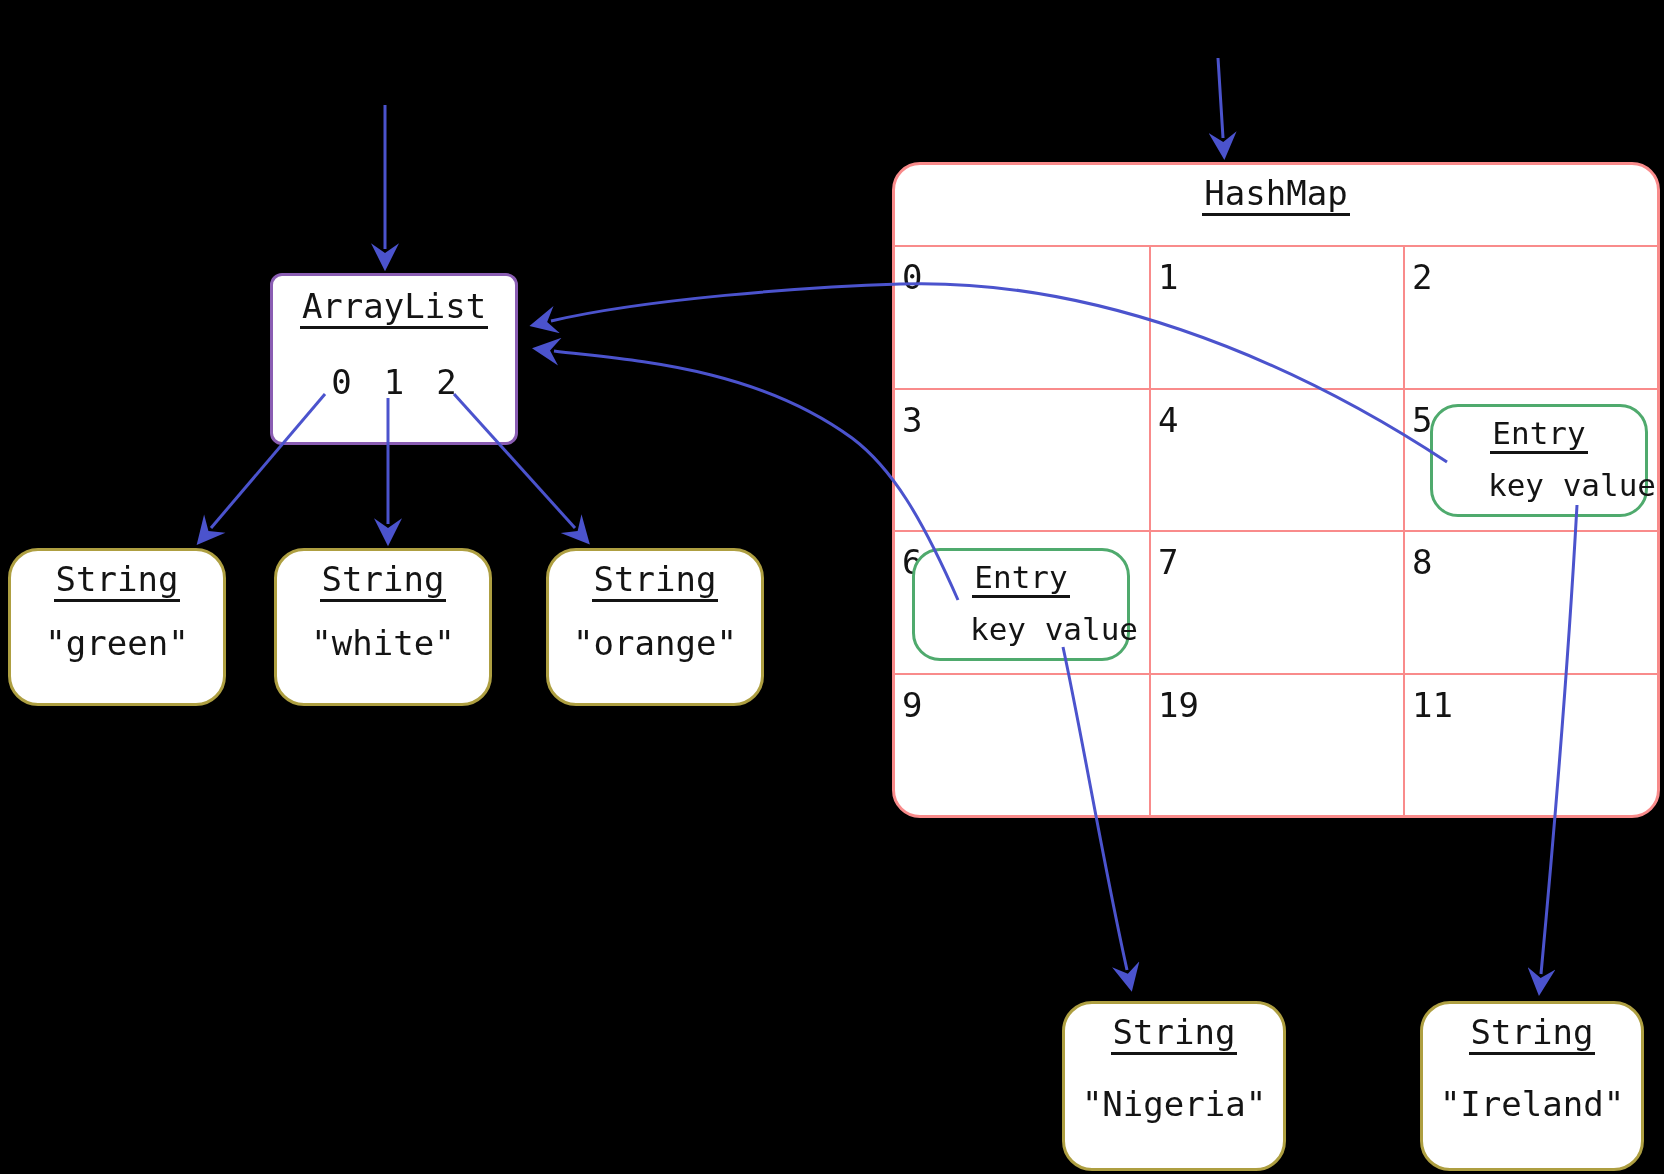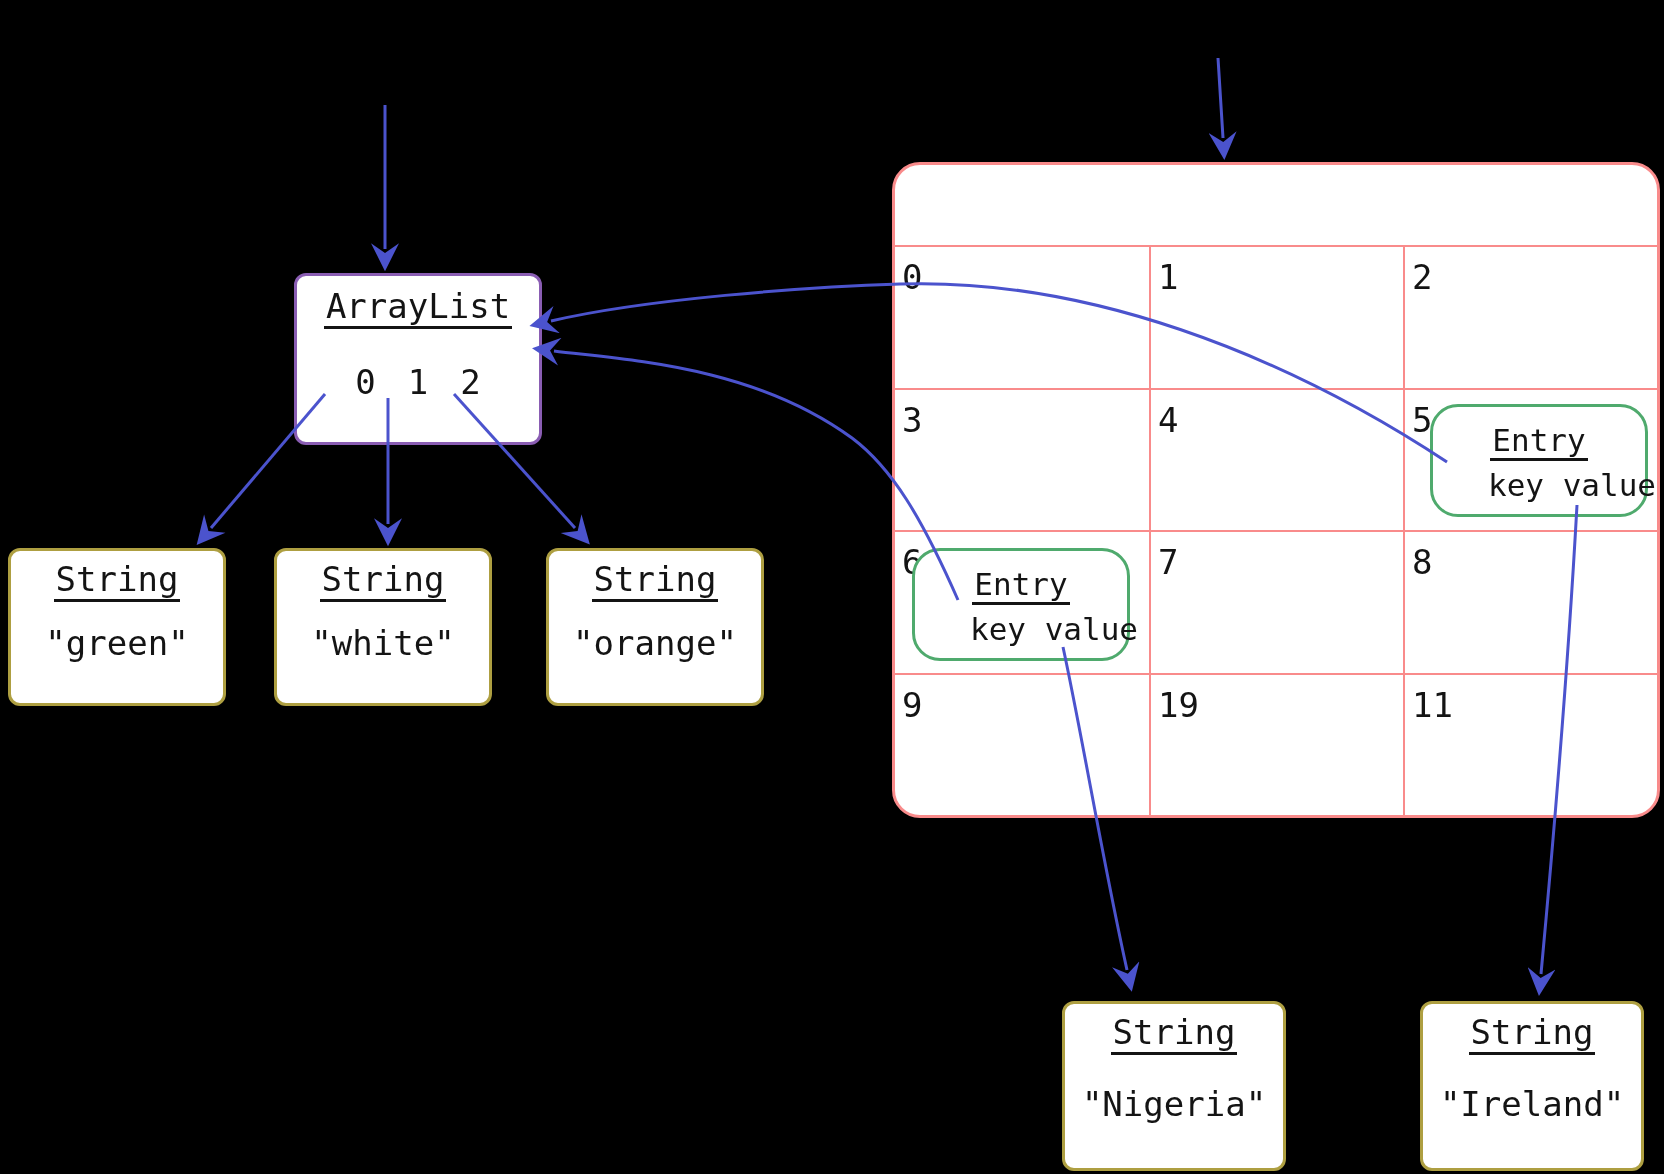--- a/index.html
+++ b/index.html
@@ -32,32 +32,31 @@
     font-size:34px;
     line-height:1.1;
     border-bottom:3px solid var(--text);
     padding:0 2px 1px 2px;
   }
   
   .arraylist{
     left:270px;top:273px;width:248px;height:172px;
     border:3px solid var(--arraylist-border);
     border-radius:12px;
-    margin-left:24px;
   }
   .arraylist .title-row{margin-top:12px;}
   .arraylist .indices{
     position:absolute;left:0;top:86px;width:100%;
     display:flex;justify-content:center;gap:32px;
     font-size:34px;
   }
   
   .strbox{
     border:3px solid var(--string-border);
-    border-radius:12px;
+    border-radius:30px;
   }
   .strbox .title-row{margin-top:10px;}
   .strbox .value{
     position:absolute;left:0;width:100%;
     font-size:34px;
   }
   .str-top{width:218px;height:158px;top:548px;}
   .str-top .value{top:72px;}
   .str-bottom{width:224px;height:170px;top:1001px;}
   .str-bottom .value{top:80px;}
@@ -89,21 +88,21 @@
     box-sizing:border-box;
   }
   .hm-cell.colx{border-left:2px solid var(--hashmap-border);}
   
   .entry{
     border:3px solid var(--entry-border);
     border-radius:28px;
     width:218px;height:113px;
   }
   .entry .title{font-size:31px;}
-  .entry .title-row{margin-top:16px;}
+  .entry .title-row{margin-top:9px;}
   .entry .fields{
     position:absolute;left:0;top:60px;width:100%;
     font-size:31px;
     padding-left:33px;
   }
   .entry5{left:1430px;top:404px;}
   .entry6{left:912px;top:548px;}
   
   .arrows{
     position:absolute;left:0;top:0;width:1664px;height:1174px;
@@ -140,20 +139,21 @@
   <div class="box strbox str-top str-white">
     <div class="title-row"><span class="title">String</span></div>
     <div class="value">"white"</div>
   </div>
   <div class="box strbox str-top str-orange">
     <div class="title-row"><span class="title">String</span></div>
     <div class="value">"orange"</div>
   </div>
 
   <div class="box hashmap">
+    <div class="title-row"><span class="title">HashMap</span></div>
     <div class="hm-grid">
       <div class="hm-cell">0</div>
       <div class="hm-cell colx">1</div>
       <div class="hm-cell colx">2</div>
       <div class="hm-cell">3</div>
       <div class="hm-cell colx">4</div>
       <div class="hm-cell colx">5</div>
       <div class="hm-cell">6</div>
       <div class="hm-cell colx">7</div>
       <div class="hm-cell colx">8</div>

